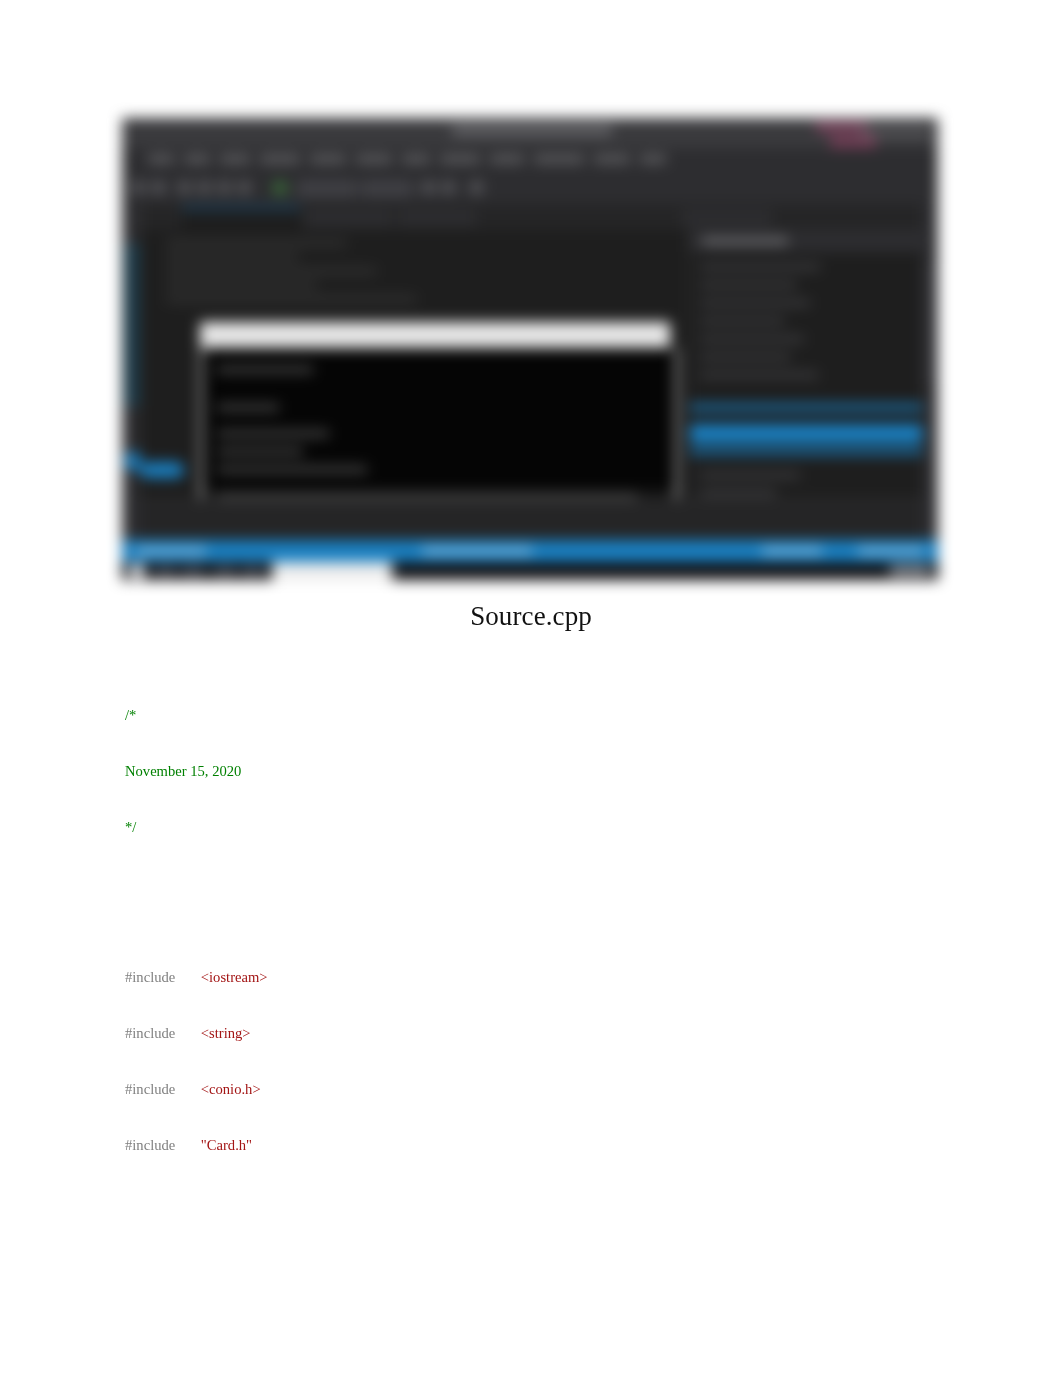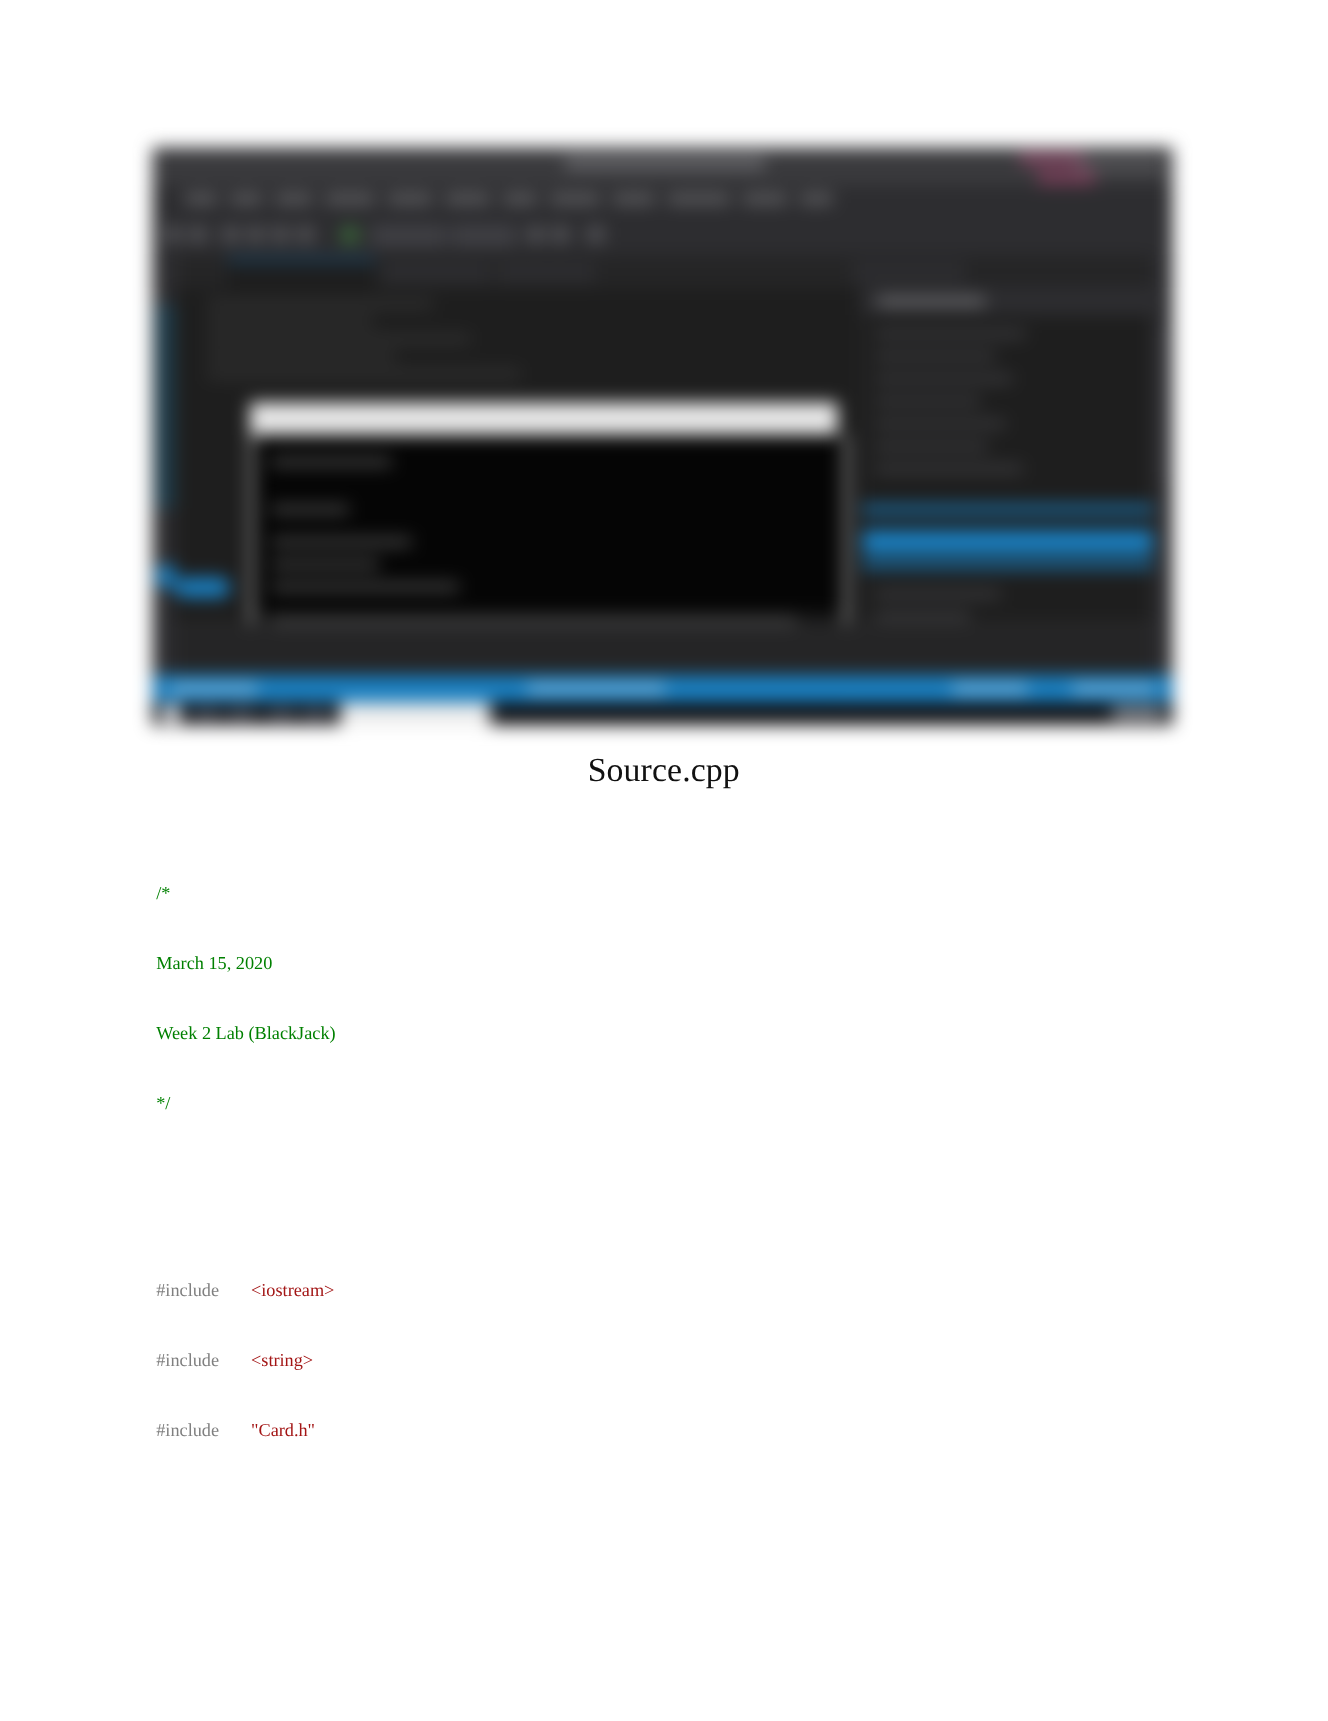--- a/index.html
+++ b/index.html
@@ -313,28 +313,28 @@
 
     </div>
   </div>
 </div>
 
 <div class="page-title">Source.cpp</div>
 
 <div class="code">
 
   <span class="ln c-com">/*</span>
-  <span class="ln c-com">March 15, 2020</span>
-  <span class="ln c-com">Week 2 Lab (BlackJack)</span>
+  <span class="ln c-com">November 15, 2020</span>
   <span class="ln c-com">*/</span>
 
   <span class="blank"></span>
 
   <span class="ln"><span class="c-pre">#include</span><span class="c-plain">       </span><span class="c-str">&lt;iostream&gt;</span></span>
   <span class="ln"><span class="c-pre">#include</span><span class="c-plain">       </span><span class="c-str">&lt;string&gt;</span></span>
+  <span class="ln"><span class="c-pre">#include</span><span class="c-plain">       </span><span class="c-str">&lt;conio.h&gt;</span></span>
   <span class="ln"><span class="c-pre">#include</span><span class="c-plain">       </span><span class="c-str">"Card.h"</span></span>
   
   
 
   
 
   
 
   
 

